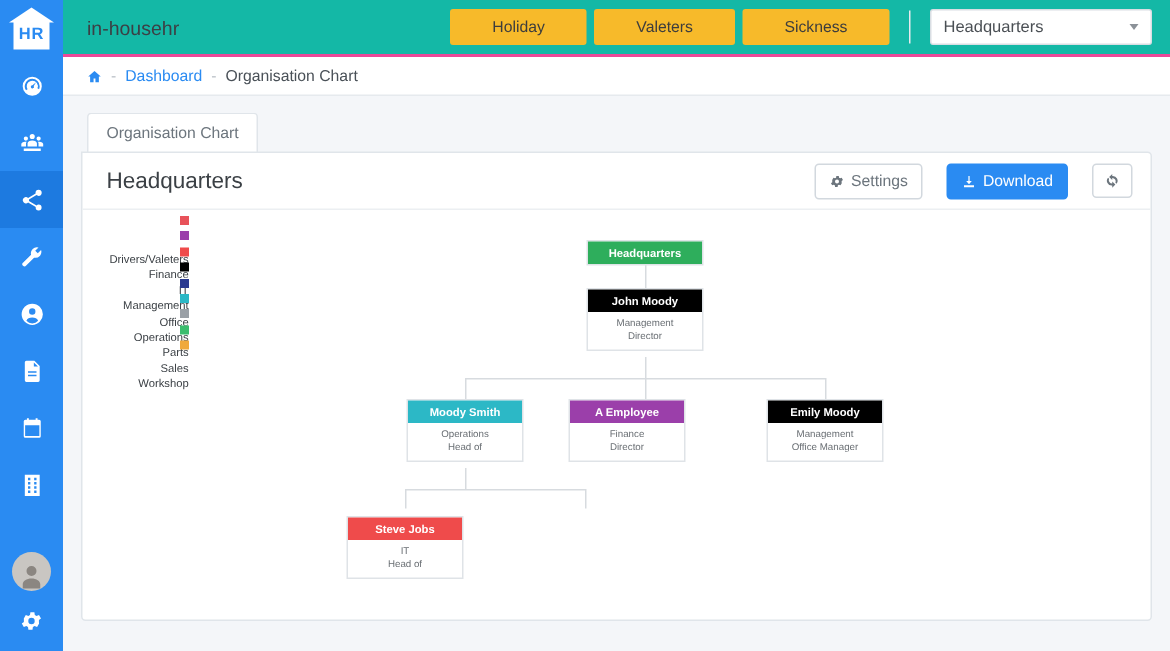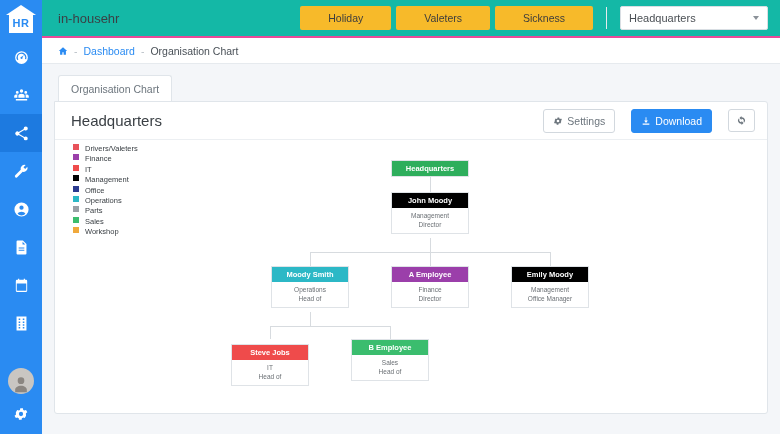--- a/index.html
+++ b/index.html
@@ -128,21 +128,21 @@
   .btn-icon-only { padding: 5px 7px; }
   .btn svg { width: 10px; height: 10px; }
   .btn-default svg { fill: #6c757d; }
   .btn-primary svg { fill: #ffffff; }
   .btn-icon-only svg { fill: #6c757d; width: 11px; height: 11px; }
 
   .card-body { position: relative; height: 274px; }
 
   
   .legend { position: absolute; left: 18px; top: 4px; }
-  .legend-row { display: flex; align-items: flex-start; gap: 6px; height: 10.4px; }
+  .legend-row { display: flex; align-items: flex-end; gap: 18px; height: 10.4px; flex-direction: column; }
   .legend-swatch { width: 6px; height: 6px; flex: 0 0 6px; }
   .legend-label { font-size: 7.5px; color: #3b4045; line-height: 10px; }
 
   
   .chart { position: absolute; left: 0; top: 0; width: 100%; height: 100%; }
   .node {
     position: absolute; width: 78px;
     background: #ffffff; border: 1px solid #dfe3e7;
     text-align: center;
   }
@@ -351,21 +351,21 @@
             </div>
 
             <div class="node" style="left:216px; top:126px;">
               <div class="node-head" style="background:#2cb8c6;">Moody Smith</div>
               <div class="node-body">
                 <div class="node-line">Operations</div>
                 <div class="node-line">Head of</div>
               </div>
             </div>
 
-            <div class="node" style="left:336px; top:126px;">
+            <div class="node" style="left:324px; top:126px;">
               <div class="node-head" style="background:#9b3faa;">A Employee</div>
               <div class="node-body">
                 <div class="node-line">Finance</div>
                 <div class="node-line">Director</div>
               </div>
             </div>
 
             <div class="node" style="left:456px; top:126px;">
               <div class="node-head" style="background:#000000;">Emily Moody</div>
               <div class="node-body">
@@ -375,26 +375,19 @@
             </div>
 
             <div class="node" style="left:176px; top:187px;margin-top:17px;">
               <div class="node-head" style="background:#ef4b4b;">Steve Jobs</div>
               <div class="node-body">
                 <div class="node-line">IT</div>
                 <div class="node-line">Head of</div>
               </div>
             </div>
 
-            <div class="node" style="left:296px; top:199px;">
-              <div class="node-head" style="background:#3bbd6e;">B Employee</div>
-              <div class="node-body">
-                <div class="node-line">Sales</div>
-                <div class="node-line">Head of</div>
-              </div>
-            </div>
 
           </div>
         </div>
       </div>
     </div>
   </div>
 </div>
 
 </body></html>

